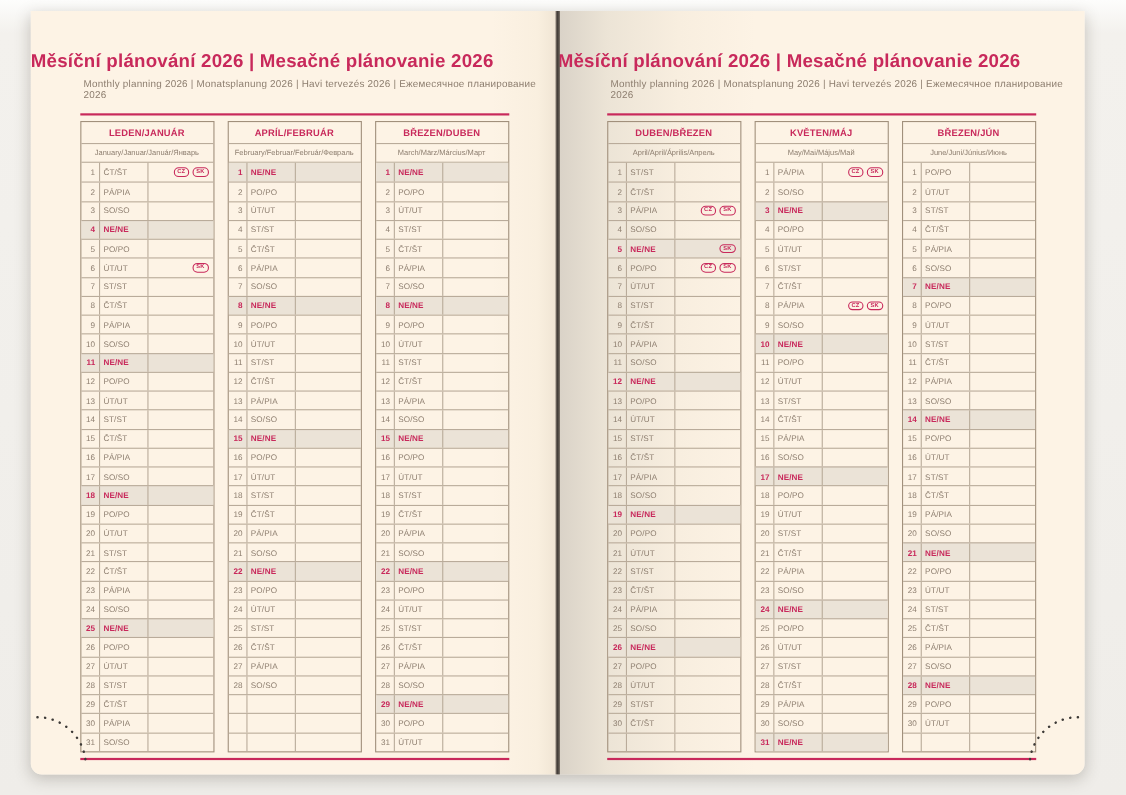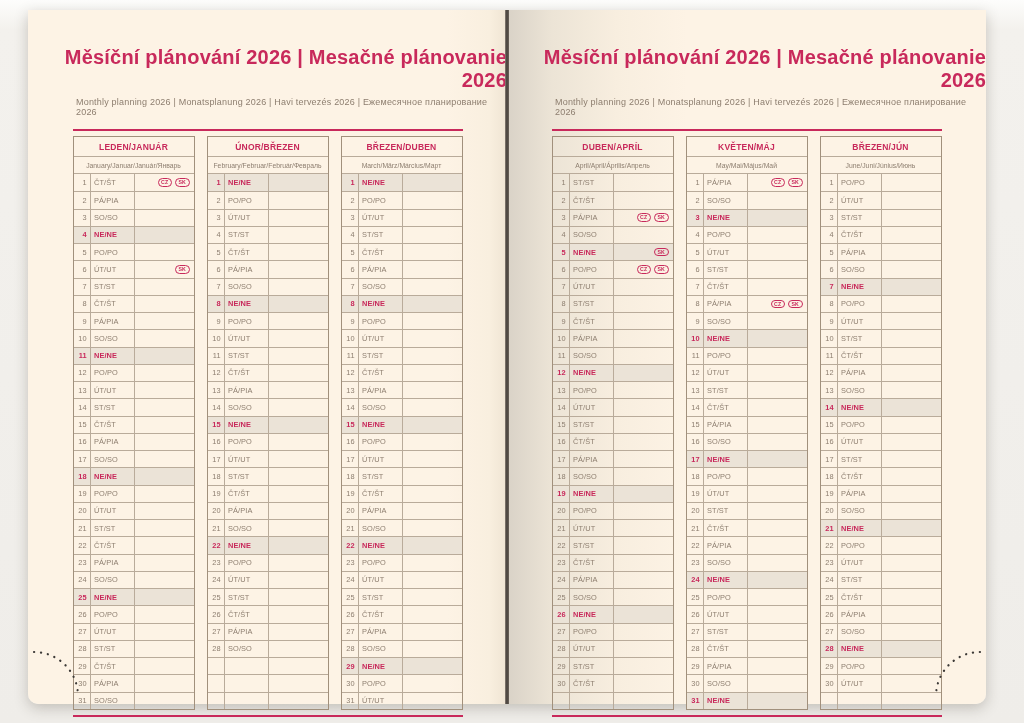--- a/index.html
+++ b/index.html
@@ -17,21 +17,21 @@
     border-radius:0 0 0 10px;
   }
   .page-right {
     background:linear-gradient(to right,#d9d2c7 0,#ece4d6 45px,#f8eedf 110px,#fdf3e5 180px);
     border-radius:0 0 10px 0;
   }
   .spine { position:absolute; left:calc(50% - 2px); top:0; width:4px; height:100%;
     background:linear-gradient(to right,#8d8278,#443e39 45%,#6d645b); z-index:5; }
   .page-inner { position:relative; width:100%; height:100%; padding-top:36px; }
 
-  .title { text-align:right; color:#c8295b; font-weight:bold; font-size:20px; letter-spacing:.2px; }
+  .title { text-align:left; color:#c8295b; font-weight:bold; font-size:17px; letter-spacing:.2px; }
   .subtitle { text-align:left; color:#8d7e6f; font-size:9px; margin-top:5px; letter-spacing:.2px;padding-left:48px; }
   .content { width:390px; margin:12px auto; }
   .rule { height:2px; background:#c8295b; margin-top:7px; }
   .months { display:flex; justify-content:space-between; margin-top:5px; }
 
   .month { width:122px; }
   .mtable { border:1px solid #a1907c; background:transparent; }
   .mname { text-align:center; color:#c8295b; font-weight:bold; font-size:8.5px;
     letter-spacing:.2px; padding:5px 0 4px 0; border-bottom:1px solid #b9ab9a; }
   .mlangs { text-align:center; color:#8d7e6f; font-size:6.8px; padding:5px 0 4px 0;
@@ -227,21 +227,21 @@
                   <div class="day-row">
                     <div class="c num">31</div>
                     <div class="c abbr">SO/SO</div>
                     <div class="c note"></div>
                   </div>
                 </div>
             </div>
           </div>
           <div class="month">
             <div class="mtable">
-              <div class="mname">ÚNOR/BŘEZEN</div>
+              <div class="mname">APRÍL/FEBRUÁR</div>
               <div class="mlangs">February/Februar/Február/Февраль</div>
               <div>
                   <div class="day-row sun">
                     <div class="c num">1</div>
                     <div class="c abbr">NE/NE</div>
                     <div class="c note"></div>
                   </div>
                   <div class="day-row">
                     <div class="c num">2</div>
                     <div class="c abbr">PO/PO</div>
@@ -569,21 +569,21 @@
 
   <div class="page page-right">
     <div class="page-inner">
       <div class="title">Měsíční plánování 2026 | Mesačné plánovanie 2026</div>
       <div class="subtitle">Monthly planning 2026 | Monatsplanung 2026 | Havi tervezés 2026 | Ежемесячное планирование 2026</div>
       <div class="content">
         <div class="rule"></div>
         <div class="months">
           <div class="month">
             <div class="mtable">
-              <div class="mname">DUBEN/APRÍL</div>
+              <div class="mname">DUBEN/BŘEZEN</div>
               <div class="mlangs">April/April/Április/Апрель</div>
               <div>
                   <div class="day-row">
                     <div class="c num">1</div>
                     <div class="c abbr">ST/ST</div>
                     <div class="c note"></div>
                   </div>
                   <div class="day-row">
                     <div class="c num">2</div>
                     <div class="c abbr">ČT/ŠT</div>

